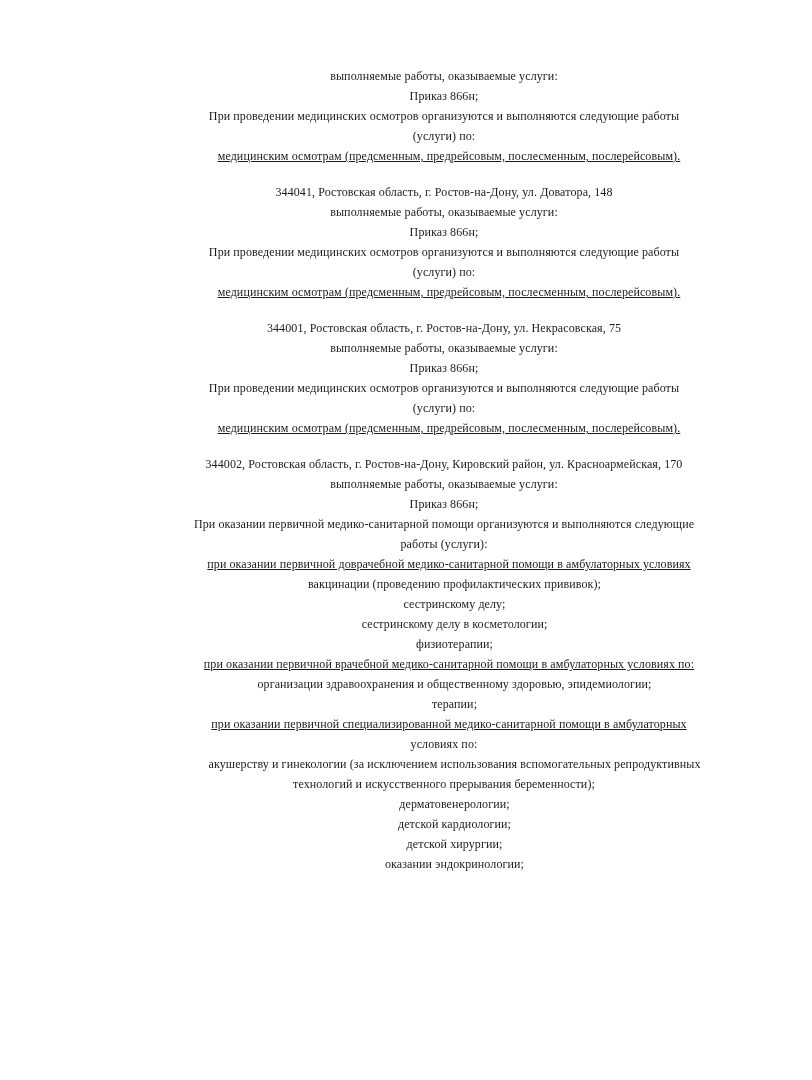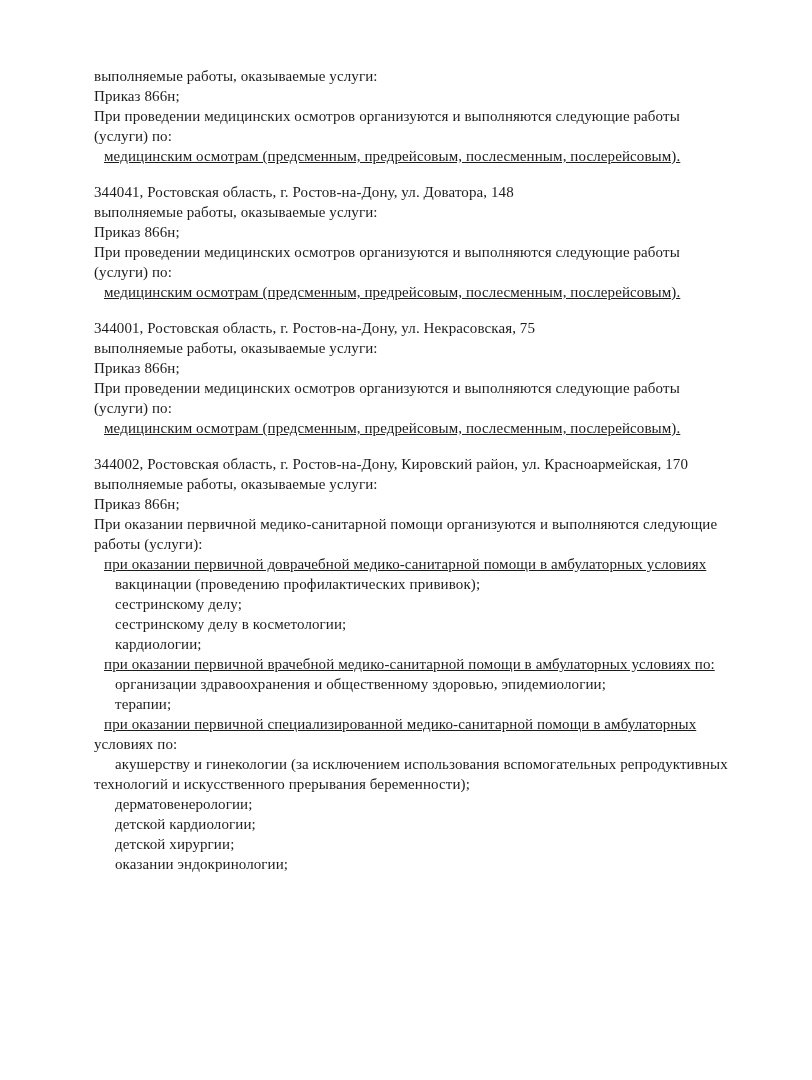--- a/index.html
+++ b/index.html
@@ -27,25 +27,26 @@
   .doc-section {
     margin: 0;
     padding: 0;
   }
   .doc-section + .doc-section {
     margin-top: 16px;
   }
   .ln {
     margin: 0;
     padding: 0;
-    font-size: 15px;
+    font-size: 12px;
     line-height: 20px;
     color: #1c1c1c;
     white-space: nowrap;
     letter-spacing: 0.1px;
+    text-align: center;
   }
   .ind0 { padding-left: 0; }
   .ind1 { padding-left: 10px; text-decoration: underline; }
   .ind2 { padding-left: 21px; }
 </style>
 </head>
 <body>
 
 <div class="doc-page">
   <div class="doc-content">
@@ -75,21 +76,21 @@
       <section class="doc-section">
         <p class="ln ind0">344002, Ростовская область, г. Ростов-на-Дону, Кировский район, ул. Красноармейская, 170</p>
         <p class="ln ind0">выполняемые работы, оказываемые услуги:</p>
         <p class="ln ind0">Приказ 866н;</p>
         <p class="ln ind0">При оказании первичной медико-санитарной помощи организуются и выполняются следующие</p>
         <p class="ln ind0">работы (услуги):</p>
         <p class="ln ind1">при оказании первичной доврачебной медико-санитарной помощи в амбулаторных условиях</p>
         <p class="ln ind2">вакцинации (проведению профилактических прививок);</p>
         <p class="ln ind2">сестринскому делу;</p>
         <p class="ln ind2">сестринскому делу в косметологии;</p>
-        <p class="ln ind2">кардиологии;</p>
+        <p class="ln ind2">физиотерапии;</p>
         <p class="ln ind1">при оказании первичной врачебной медико-санитарной помощи в амбулаторных условиях по:</p>
         <p class="ln ind2">организации здравоохранения и общественному здоровью, эпидемиологии;</p>
         <p class="ln ind2">терапии;</p>
         <p class="ln ind1">при оказании первичной специализированной медико-санитарной помощи в амбулаторных</p>
         <p class="ln ind0">условиях по:</p>
         <p class="ln ind2">акушерству и гинекологии (за исключением использования вспомогательных репродуктивных</p>
         <p class="ln ind0">технологий и искусственного прерывания беременности);</p>
         <p class="ln ind2">дерматовенерологии;</p>
         <p class="ln ind2">детской кардиологии;</p>
         <p class="ln ind2">детской хирургии;</p>

